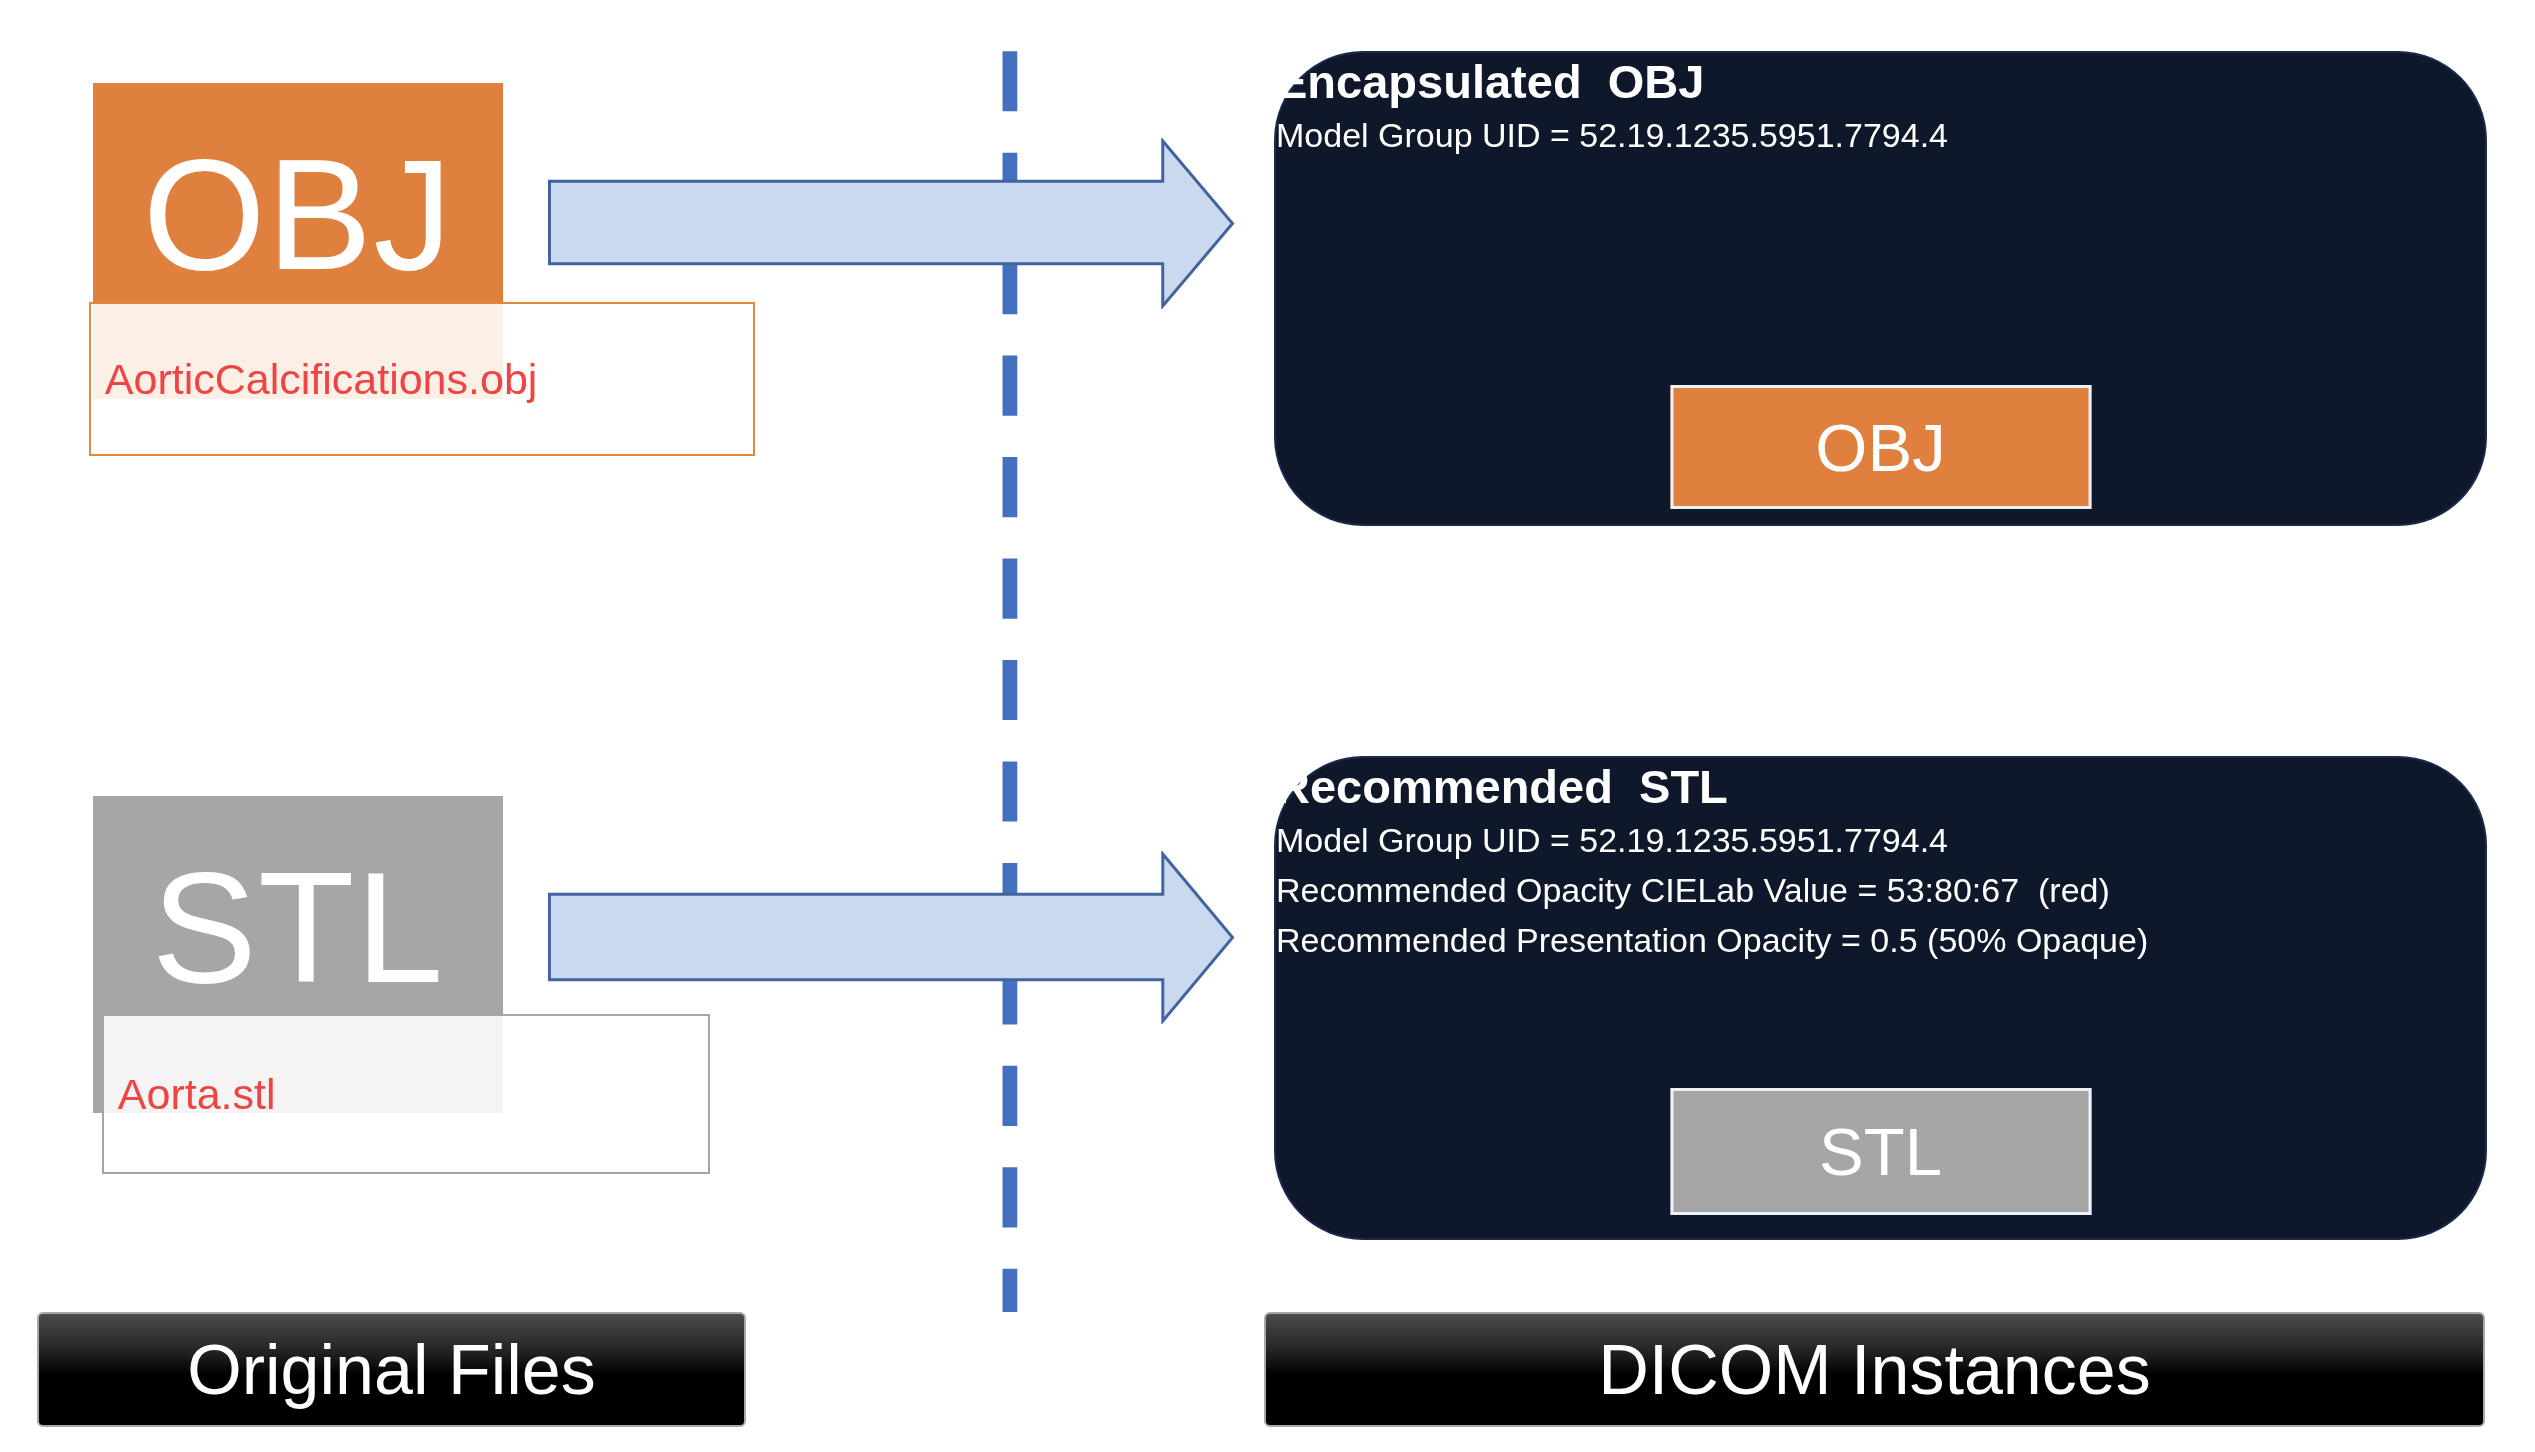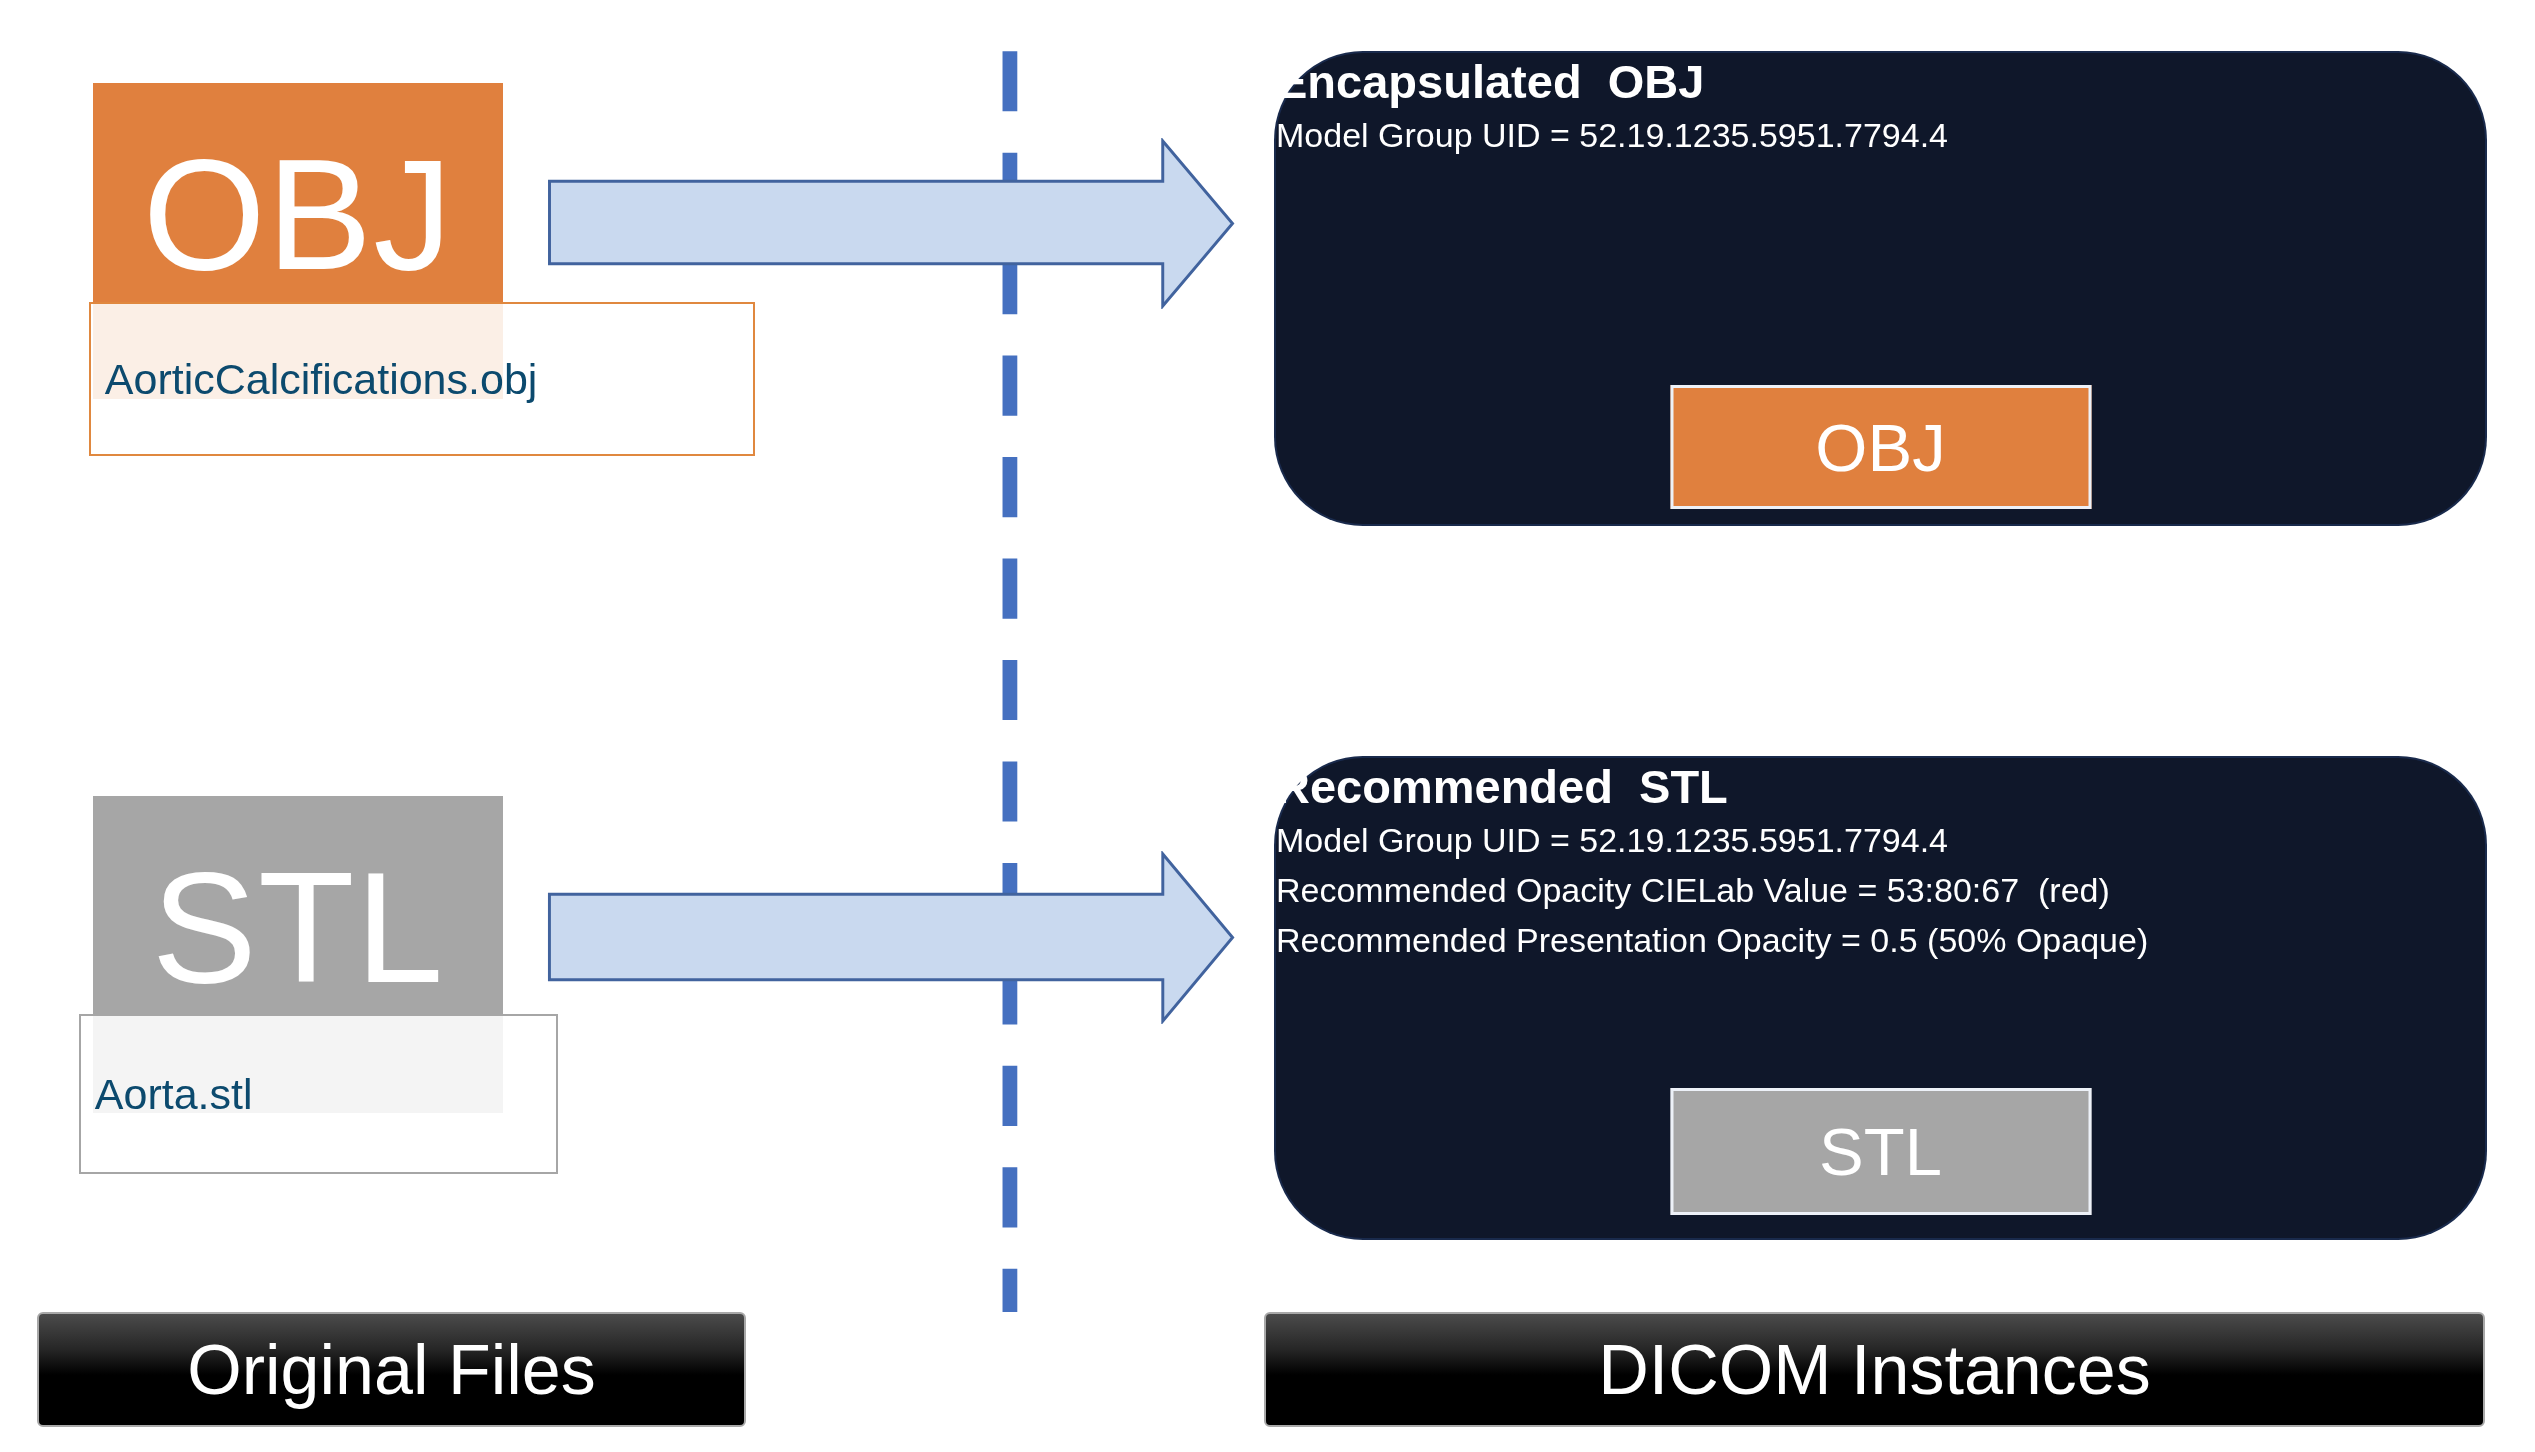--- a/index.html
+++ b/index.html
@@ -15,24 +15,24 @@
     display:flex;align-items:center;justify-content:center;
     color:#ffffff;font-size:158px;font-weight:400;letter-spacing:1px;
   }
   .src-box .big-label{padding-bottom:54px;}
   .obj-src{left:93px;top:83px;width:410px;height:316px;background:#e0803e;z-index:1;}
   .stl-src{left:93px;top:796px;width:410px;height:317px;background:#a6a6a6;z-index:1;}
 
   .file-label-box{
     z-index:2;display:flex;align-items:center;
     background:rgba(255,255,255,0.87);
-    font-size:43px;color:#0c4a6e;padding-left:13.8px;box-sizing:border-box;
+    font-size:43px;color:#ef4444;padding-left:13.8px;box-sizing:border-box;
   }
   .obj-file-label{left:89px;top:302px;width:666px;height:154px;border:2px solid #e0883f;}
-  .stl-file-label{left:79px;top:1014px;width:479px;height:160px;border:2px solid #a6a6a6;}
+  .stl-file-label{left:102px;top:1014px;width:608px;height:160px;border:2px solid #a6a6a6;}
 
   
   .divider{left:0;top:0;z-index:0;}
 
   
   .arrow{z-index:3;}
 
   
   .panel{
     width:1213px;background:#0f172a;border-radius:89px;z-index:2;

